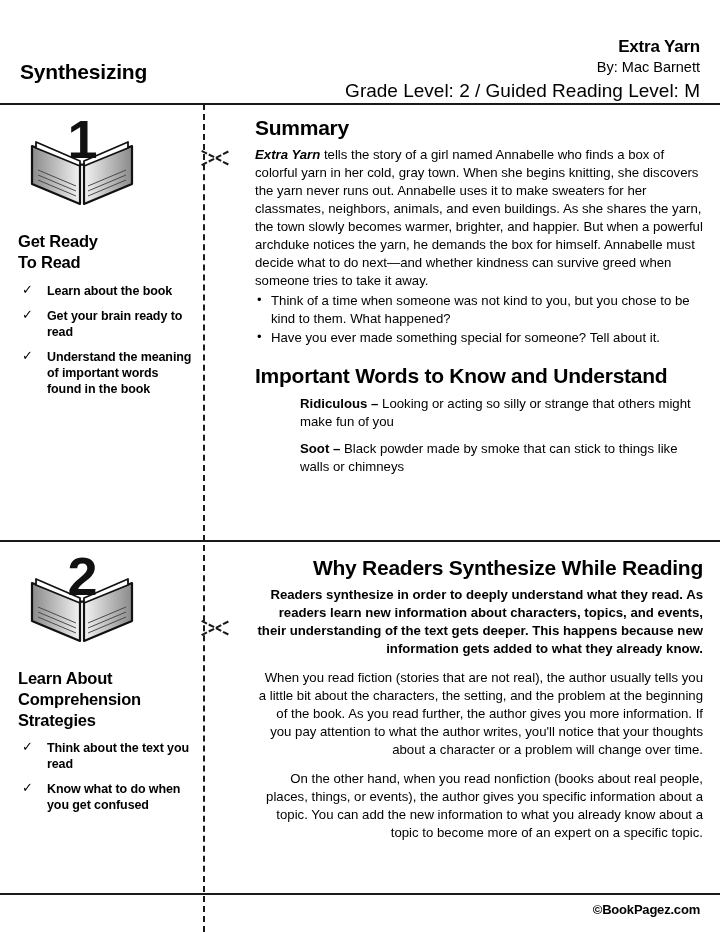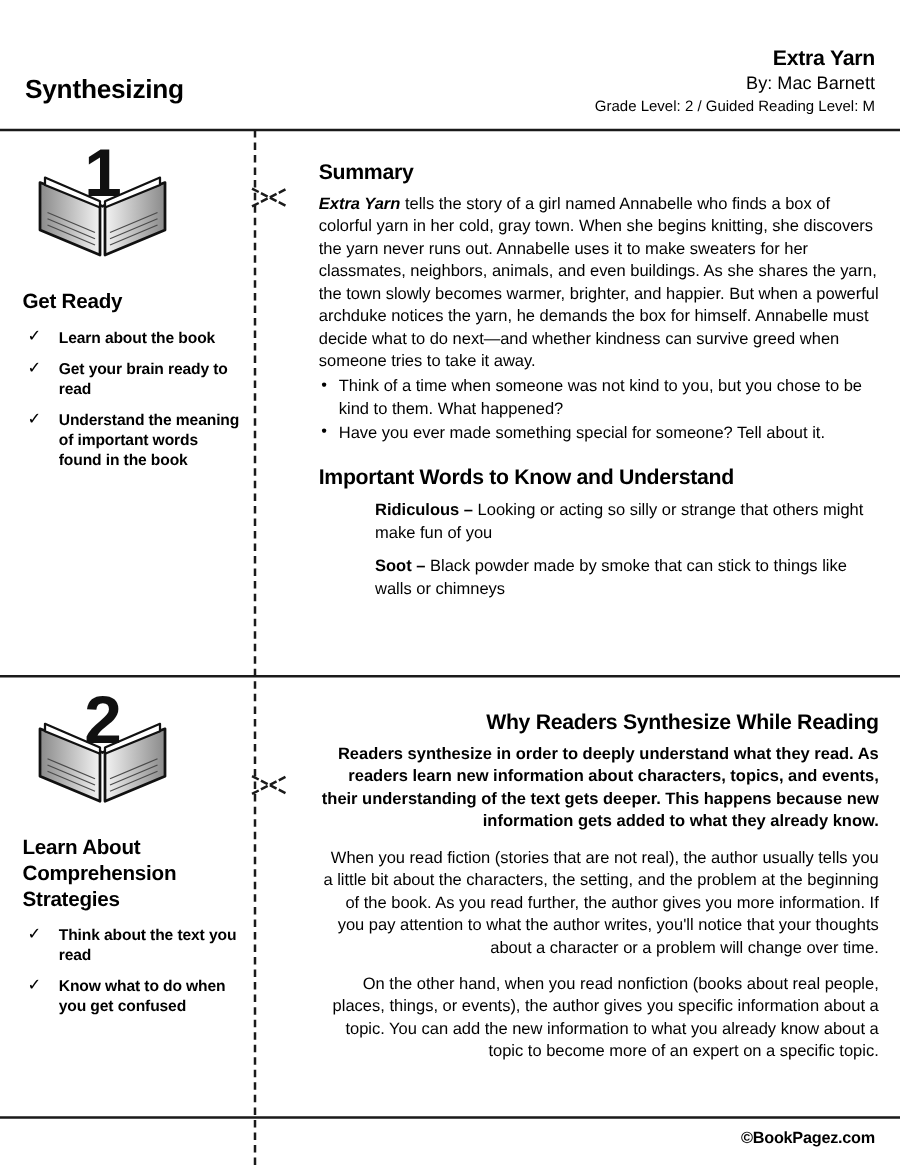--- a/index.html
+++ b/index.html
@@ -12,21 +12,21 @@
 
   
   .header{position:absolute;left:0;top:0;width:720px;height:104px;}
   .hdr-strategy{
     position:absolute;left:20px;top:60px;
     font-size:21px;font-weight:bold;letter-spacing:-0.2px;
   }
   .hdr-right{position:absolute;right:20px;top:36px;text-align:right;line-height:1.32;}
   .hdr-title{font-size:17px;font-weight:bold;letter-spacing:-0.2px;}
   .hdr-author{font-size:14.5px;}
-  .hdr-level{font-size:12px;}
+  .hdr-level{font-size:19px;}
 
   
   .hrule{position:absolute;left:0;width:720px;height:0;border-top:2px solid #1a1a1a;}
   .hrule.top{top:103px;}
   .hrule.mid{top:540px;}
   .hrule.foot{top:893px;}
 
   
   .vdash{
     position:absolute;left:203px;top:104px;width:0;height:828px;
@@ -67,21 +67,21 @@
   .checks li .tick{
     position:absolute;left:22px;top:-1px;
     font-size:13px;font-weight:normal;
   }
 
   
   .rcol{position:absolute;left:255px;width:448px;}
   .rcol.s1{top:112px;}
   .rcol.s2{top:552px;text-align:right;}
 
-  .h2{font-size:17px;font-weight:bold;letter-spacing:-0.25px;margin:16px 0 6px 0;}
+  .h2{font-size:21px;font-weight:bold;letter-spacing:-0.25px;margin:4px 0 6px 0;}
   .h2.sp{margin-top:17px;}
   .body{font-size:13.2px;line-height:1.365;margin:0;}
   .body.bold{font-weight:bold;}
   .body + .body{margin-top:11px;}
   .lead{font-weight:bold;font-style:italic;}
 
   .bullets{margin:2px 0 0 0;padding:0;list-style:none;}
   .bullets li{
     position:relative;padding-left:16px;margin-bottom:1px;
     font-size:13.2px;line-height:1.365;
@@ -148,20 +148,21 @@
           <line x1="104" y1="52" x2="66" y2="68"></line>
             <line x1="104" y1="57" x2="66" y2="73"></line>
           <line x1="104" y1="62" x2="66" y2="78"></line>
         </g>
         <path d="M58 46 L60 47 L62 46" fill="none" stroke="#111" stroke-width="2"></path>
       </svg>
       <div class="num">1</div>
     </div>
     <div class="lhead">
       <div>Get Ready</div>
+      <div>To Read</div>
     </div>
     <ul class="checks">
       <li><span class="tick">✓</span><span>Learn about the book</span></li>
       <li><span class="tick">✓</span><span>Get your brain ready to read</span></li>
       <li><span class="tick">✓</span><span>Understand the meaning of important words found in the book</span></li>
     </ul>
   </div>
 
   <div class="rcol s1">
     <h2 class="h2">Summary</h2>

